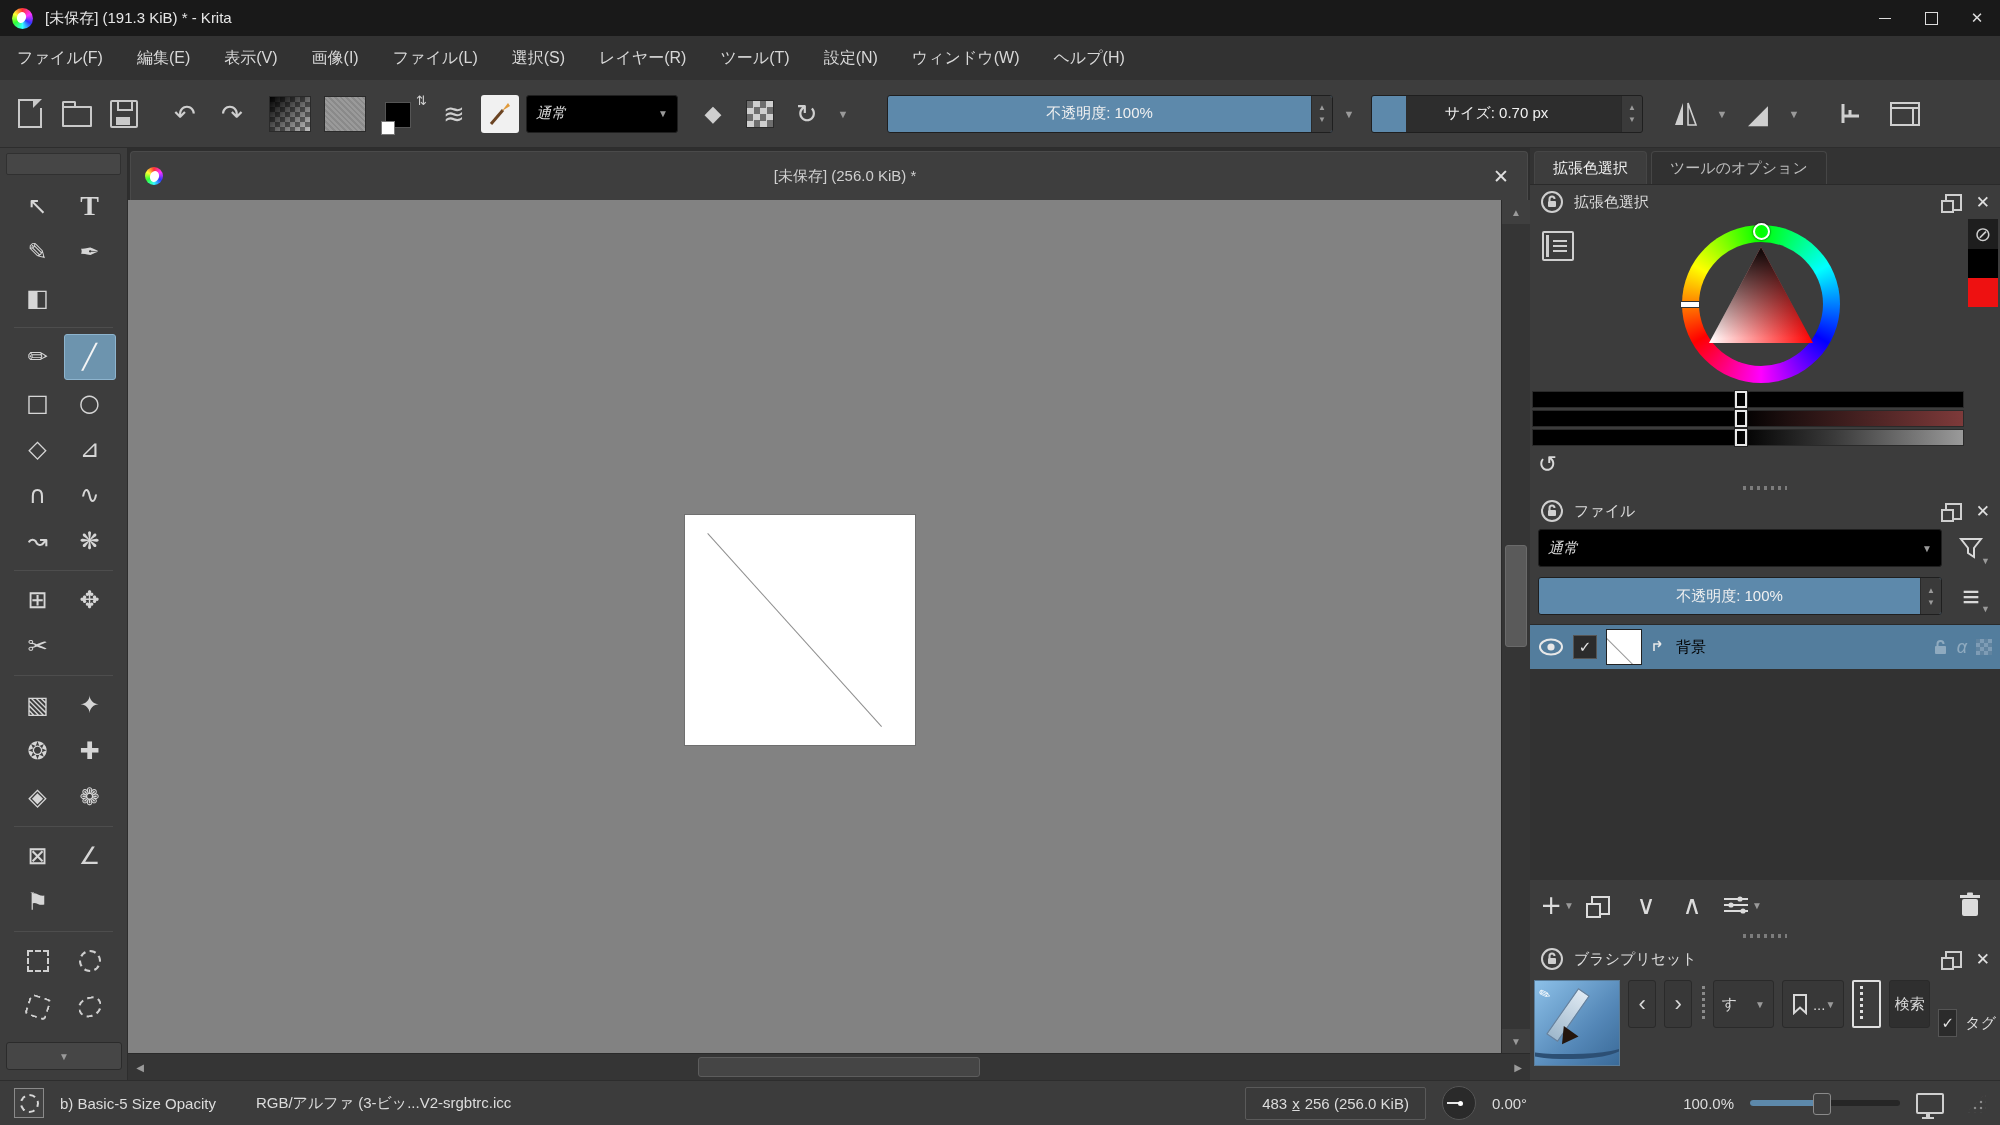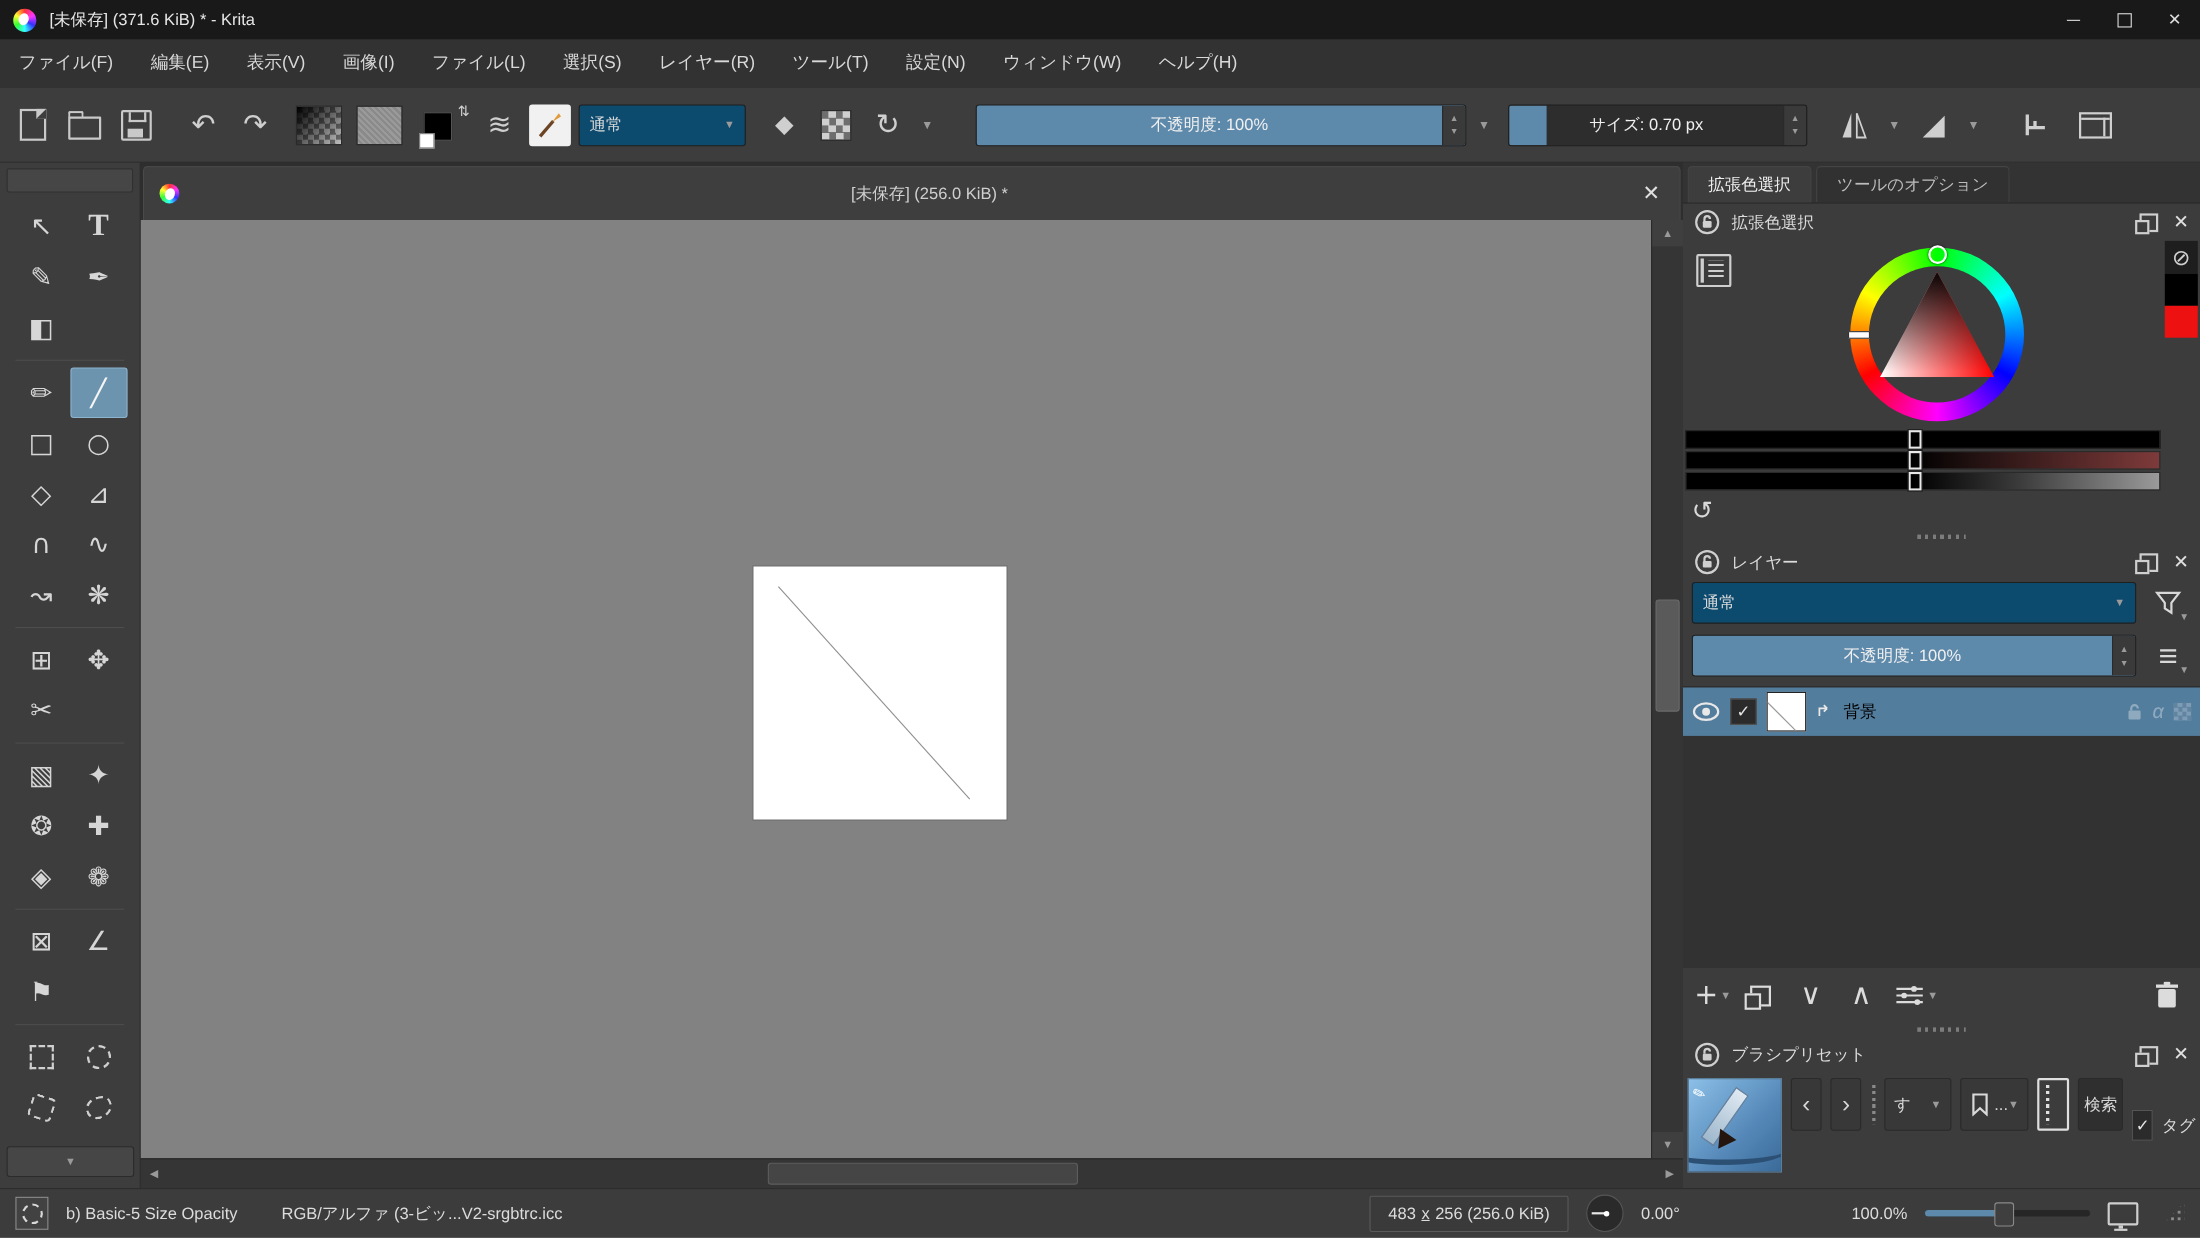--- a/index.html
+++ b/index.html
@@ -38,21 +38,21 @@
   .chip{width:40px;height:34px;border:1px solid #2a2a2a;flex:0 0 auto;}
   .chip-gradient{background:
      linear-gradient(135deg,rgba(0,0,0,1) 0%,rgba(0,0,0,.55) 45%,rgba(0,0,0,0) 100%),
      repeating-conic-gradient(#bfbfbf 0% 25%,#6e6e6e 0% 50%) 0 0/10px 10px;}
   .chip-pattern{background:repeating-linear-gradient(45deg,#9a9a9a 0 2px,#8a8a8a 2px 4px);}
   .fgbg{width:46px;height:42px;position:relative;flex:0 0 auto;}
   .fgbg .fg{position:absolute;left:4px;top:9px;width:24px;height:24px;background:#000;border:1px solid #555;}
   .fgbg .bgc{position:absolute;left:0px;top:28px;width:12px;height:12px;background:#fff;border:1px solid #777;}
   .fgbg .swap{position:absolute;right:0;top:0;font-size:13px;color:#cfcfcf;}
   .brush-editor{width:38px;height:38px;background:#f1f1f1;border-radius:3px;display:flex;align-items:center;justify-content:center;}
-  .dd{height:38px;background:#0c4a6e;border:1px solid #1f1f1f;border-radius:3px;display:flex;align-items:center;padding:0 9px;box-sizing:border-box;color:#d8d8d8;}
+  .dd{height:38px;background:#000000;border:1px solid #1f1f1f;border-radius:3px;display:flex;align-items:center;padding:0 9px;box-sizing:border-box;color:#d8d8d8;font-style:italic;}
   .dd .dd-arrow{margin-left:auto;color:#9a9a9a;font-size:10px;}
   .dd-blend{width:152px;}
   .arrow-only{color:#9a9a9a;font-size:11px;width:18px;text-align:center;flex:0 0 auto;}
   .slider{height:38px;border:1px solid #1f1f1f;border-radius:3px;position:relative;display:flex;align-items:stretch;overflow:hidden;box-sizing:border-box;flex:0 0 auto;}
   .slider .sl-text{flex:1;display:flex;align-items:center;justify-content:center;color:#f0f0f0;font-size:15px;z-index:2;}
   .spin{width:20px;background:#3a3a3a;border-left:1px solid #2a2a2a;display:flex;flex-direction:column;align-items:center;justify-content:center;gap:3px;color:#9a9a9a;font-size:8px;z-index:2;}
   .sl-opacity{width:446px;background:#5d89ab;}
   .sl-size{width:272px;background:#2d2d2d;}
   .sl-size .fillseg{position:absolute;left:0;top:0;bottom:0;width:34px;background:#5d89ab;}
   .mini-window{width:26px;height:20px;border:2px solid #cfcfcf;position:relative;}
@@ -188,21 +188,21 @@
   .monitor-ic{width:24px;height:17px;border:2px solid #cfcfcf;border-radius:2px;position:relative;flex:0 0 auto;}
   .monitor-ic::before{content:"";position:absolute;left:8px;bottom:-5px;width:4px;height:3px;background:#cfcfcf;}
   .monitor-ic::after{content:"";position:absolute;left:4px;bottom:-7px;width:12px;height:2px;background:#cfcfcf;}
   .grip{width:20px;height:20px;margin-left:6px;background:radial-gradient(#8a8a8a 1.4px,transparent 1.6px) 0 0/6px 6px;clip-path:polygon(100% 0,100% 100%,0 100%);flex:0 0 auto;}
 </style>
 </head>
 <body>
 
 <div id="titlebar" class="abs">
   <div class="krita-logo"></div>
-  <div class="t-title">[未保存]  (371.6 KiB) * - Krita</div>
+  <div class="t-title">[未保存]  (191.3 KiB) * - Krita</div>
   <div class="win-controls">
     <div class="win-btn">
         <span class="ic-min"></span>
       </div>
     <div class="win-btn">
         <span class="ic-max"></span>
       </div>
     <div class="win-btn">
         <span class="ic-close">✕</span>
       </div>
@@ -517,21 +517,21 @@
   <div class="dots-handle">
       <span class="dh"></span>
     </div>
 
   <div class="docker-header">
     <svg class="icon" width="24" height="24" viewBox="0 0 24 24">
       <circle cx="12" cy="12" r="10" stroke="#cfcfcf" stroke-width="2" fill="none"></circle>
       <rect x="8" y="11" width="8" height="6" rx="1" fill="#cfcfcf"></rect>
       <path d="M9.5 11 V9 a2.5 2.5 0 0 1 5 0" stroke="#cfcfcf" stroke-width="2" fill="none"></path>
     </svg>
-    <span class="docker-title">レイヤー</span>
+    <span class="docker-title">ファイル</span>
     <span class="dk-right">
       <span class="float-ic"></span>
       <span class="close-x">✕</span>
     </span>
   </div>
   <div class="lay-row">
     <div class="dd lay-dd">
       <span>通常</span>
       <span class="dd-arrow">▼</span>
     </div>

